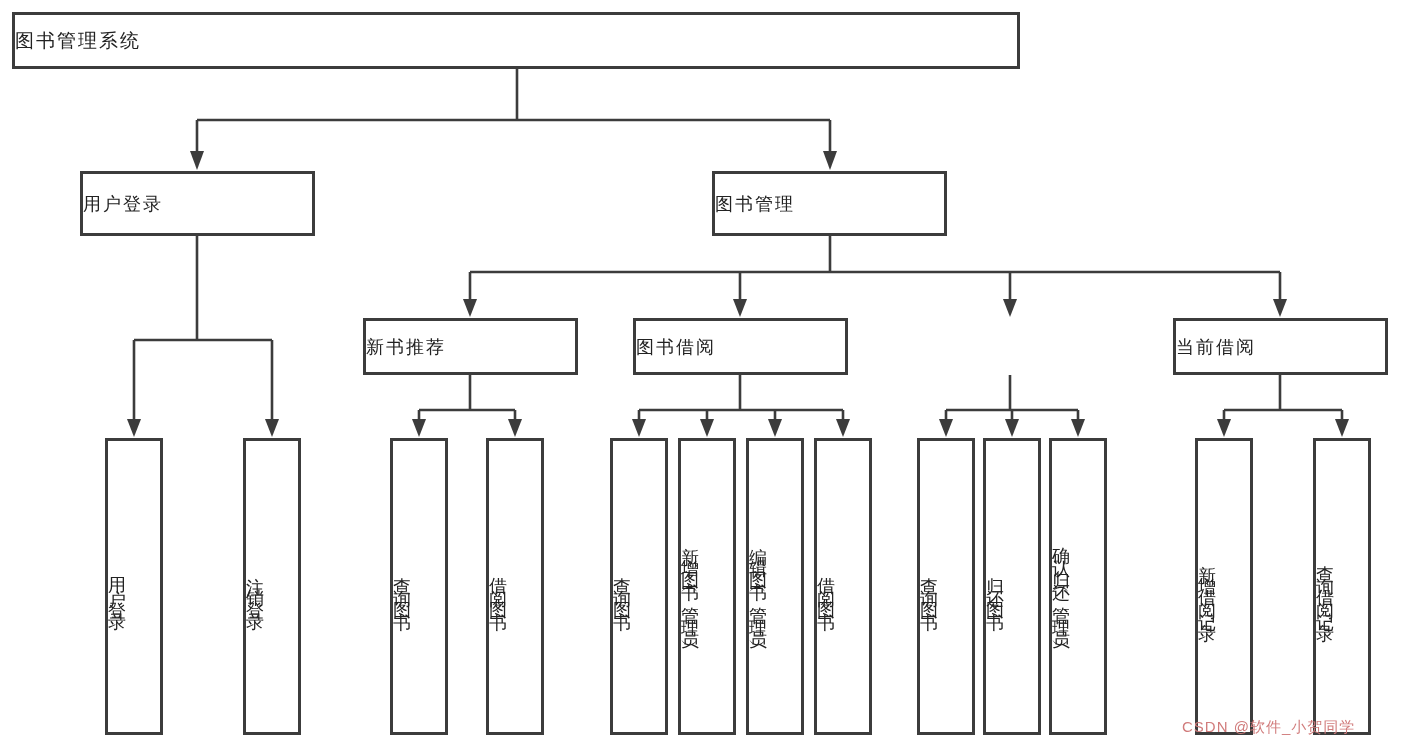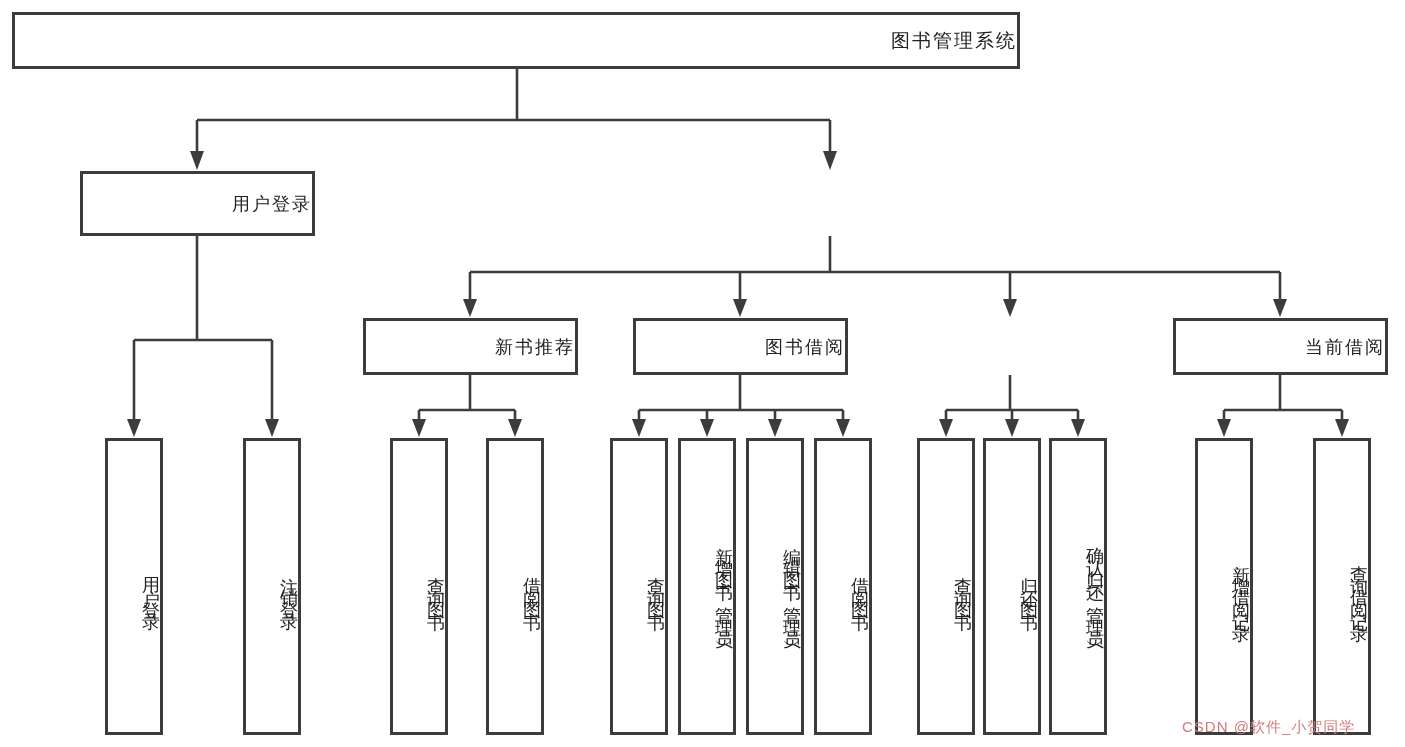--- a/index.html
+++ b/index.html
@@ -19,21 +19,21 @@
   }
   .connectors{position:absolute;left:0;top:0;width:1405px;height:747px;}
   .connectors path{stroke:var(--line);stroke-width:2.6;fill:none;}
   .connectors polygon{fill:var(--line);stroke:none;}
 
   .node{
     position:absolute;
     box-sizing:border-box;
     border:3px solid var(--border);
     background:#fff;
-    display:flex;align-items:center;justify-content:flex-end;
+    display:flex;align-items:center;justify-content:flex-start;
     font-size:18px;
     letter-spacing:2px;
     color:var(--text);
     z-index:1;
   }
   .root{left:12px;top:12px;width:1008px;height:57px;font-size:19px;}
   .lvl2{top:171px;width:235px;height:65px;}
   .lvl3{top:318px;width:215px;height:57px;}
   .leaf{top:438px;width:58px;height:297px;}
   .leaf span{
@@ -113,20 +113,23 @@
     <polygon points="1335,419 1349,419 1342,437"></polygon>
   </svg>
 
   <div class="node root" id="b-root">
     <span>图书管理系统</span>
   </div>
 
   <div class="node lvl2" id="b-login">
     <span>用户登录</span>
   </div>
+  <div class="node lvl2" id="b-mgmt">
+    <span>图书管理</span>
+  </div>
 
   <div class="node lvl3" id="b-g0">
     <span>新书推荐</span>
   </div>
   <div class="node lvl3" id="b-g1">
     <span>图书借阅</span>
   </div>
   <div class="node lvl3" id="b-g3">
     <span>当前借阅</span>
   </div>

